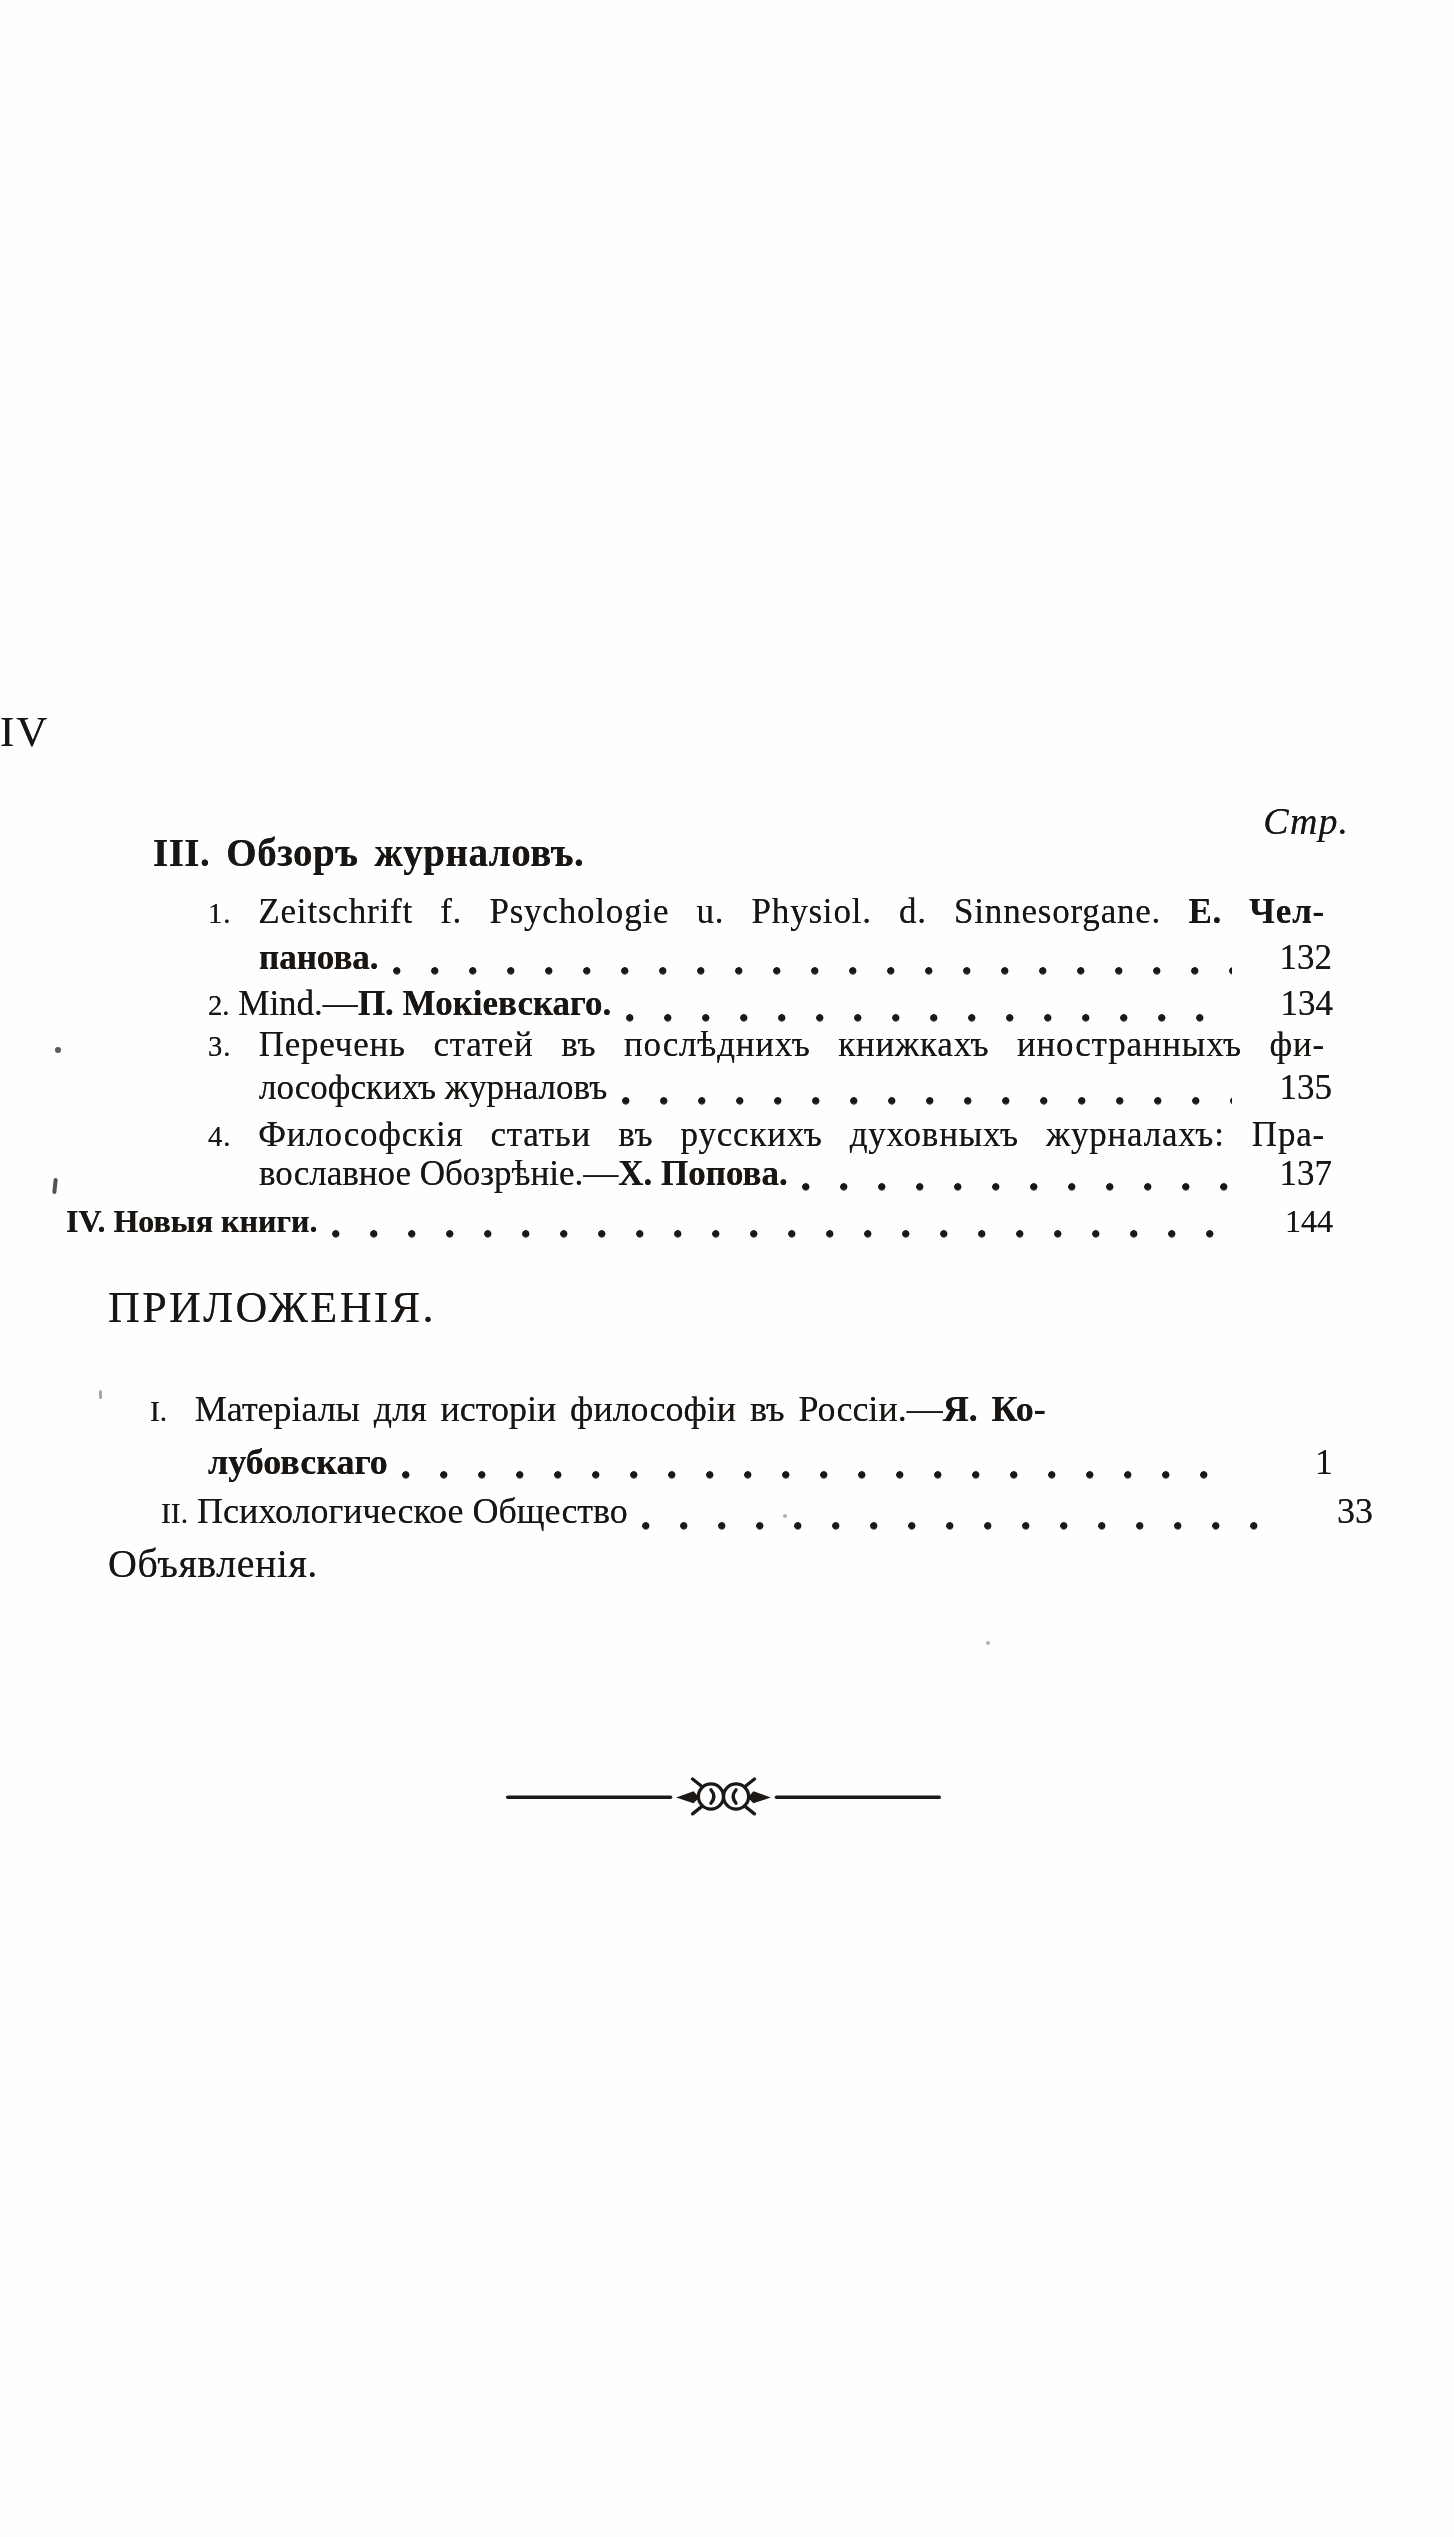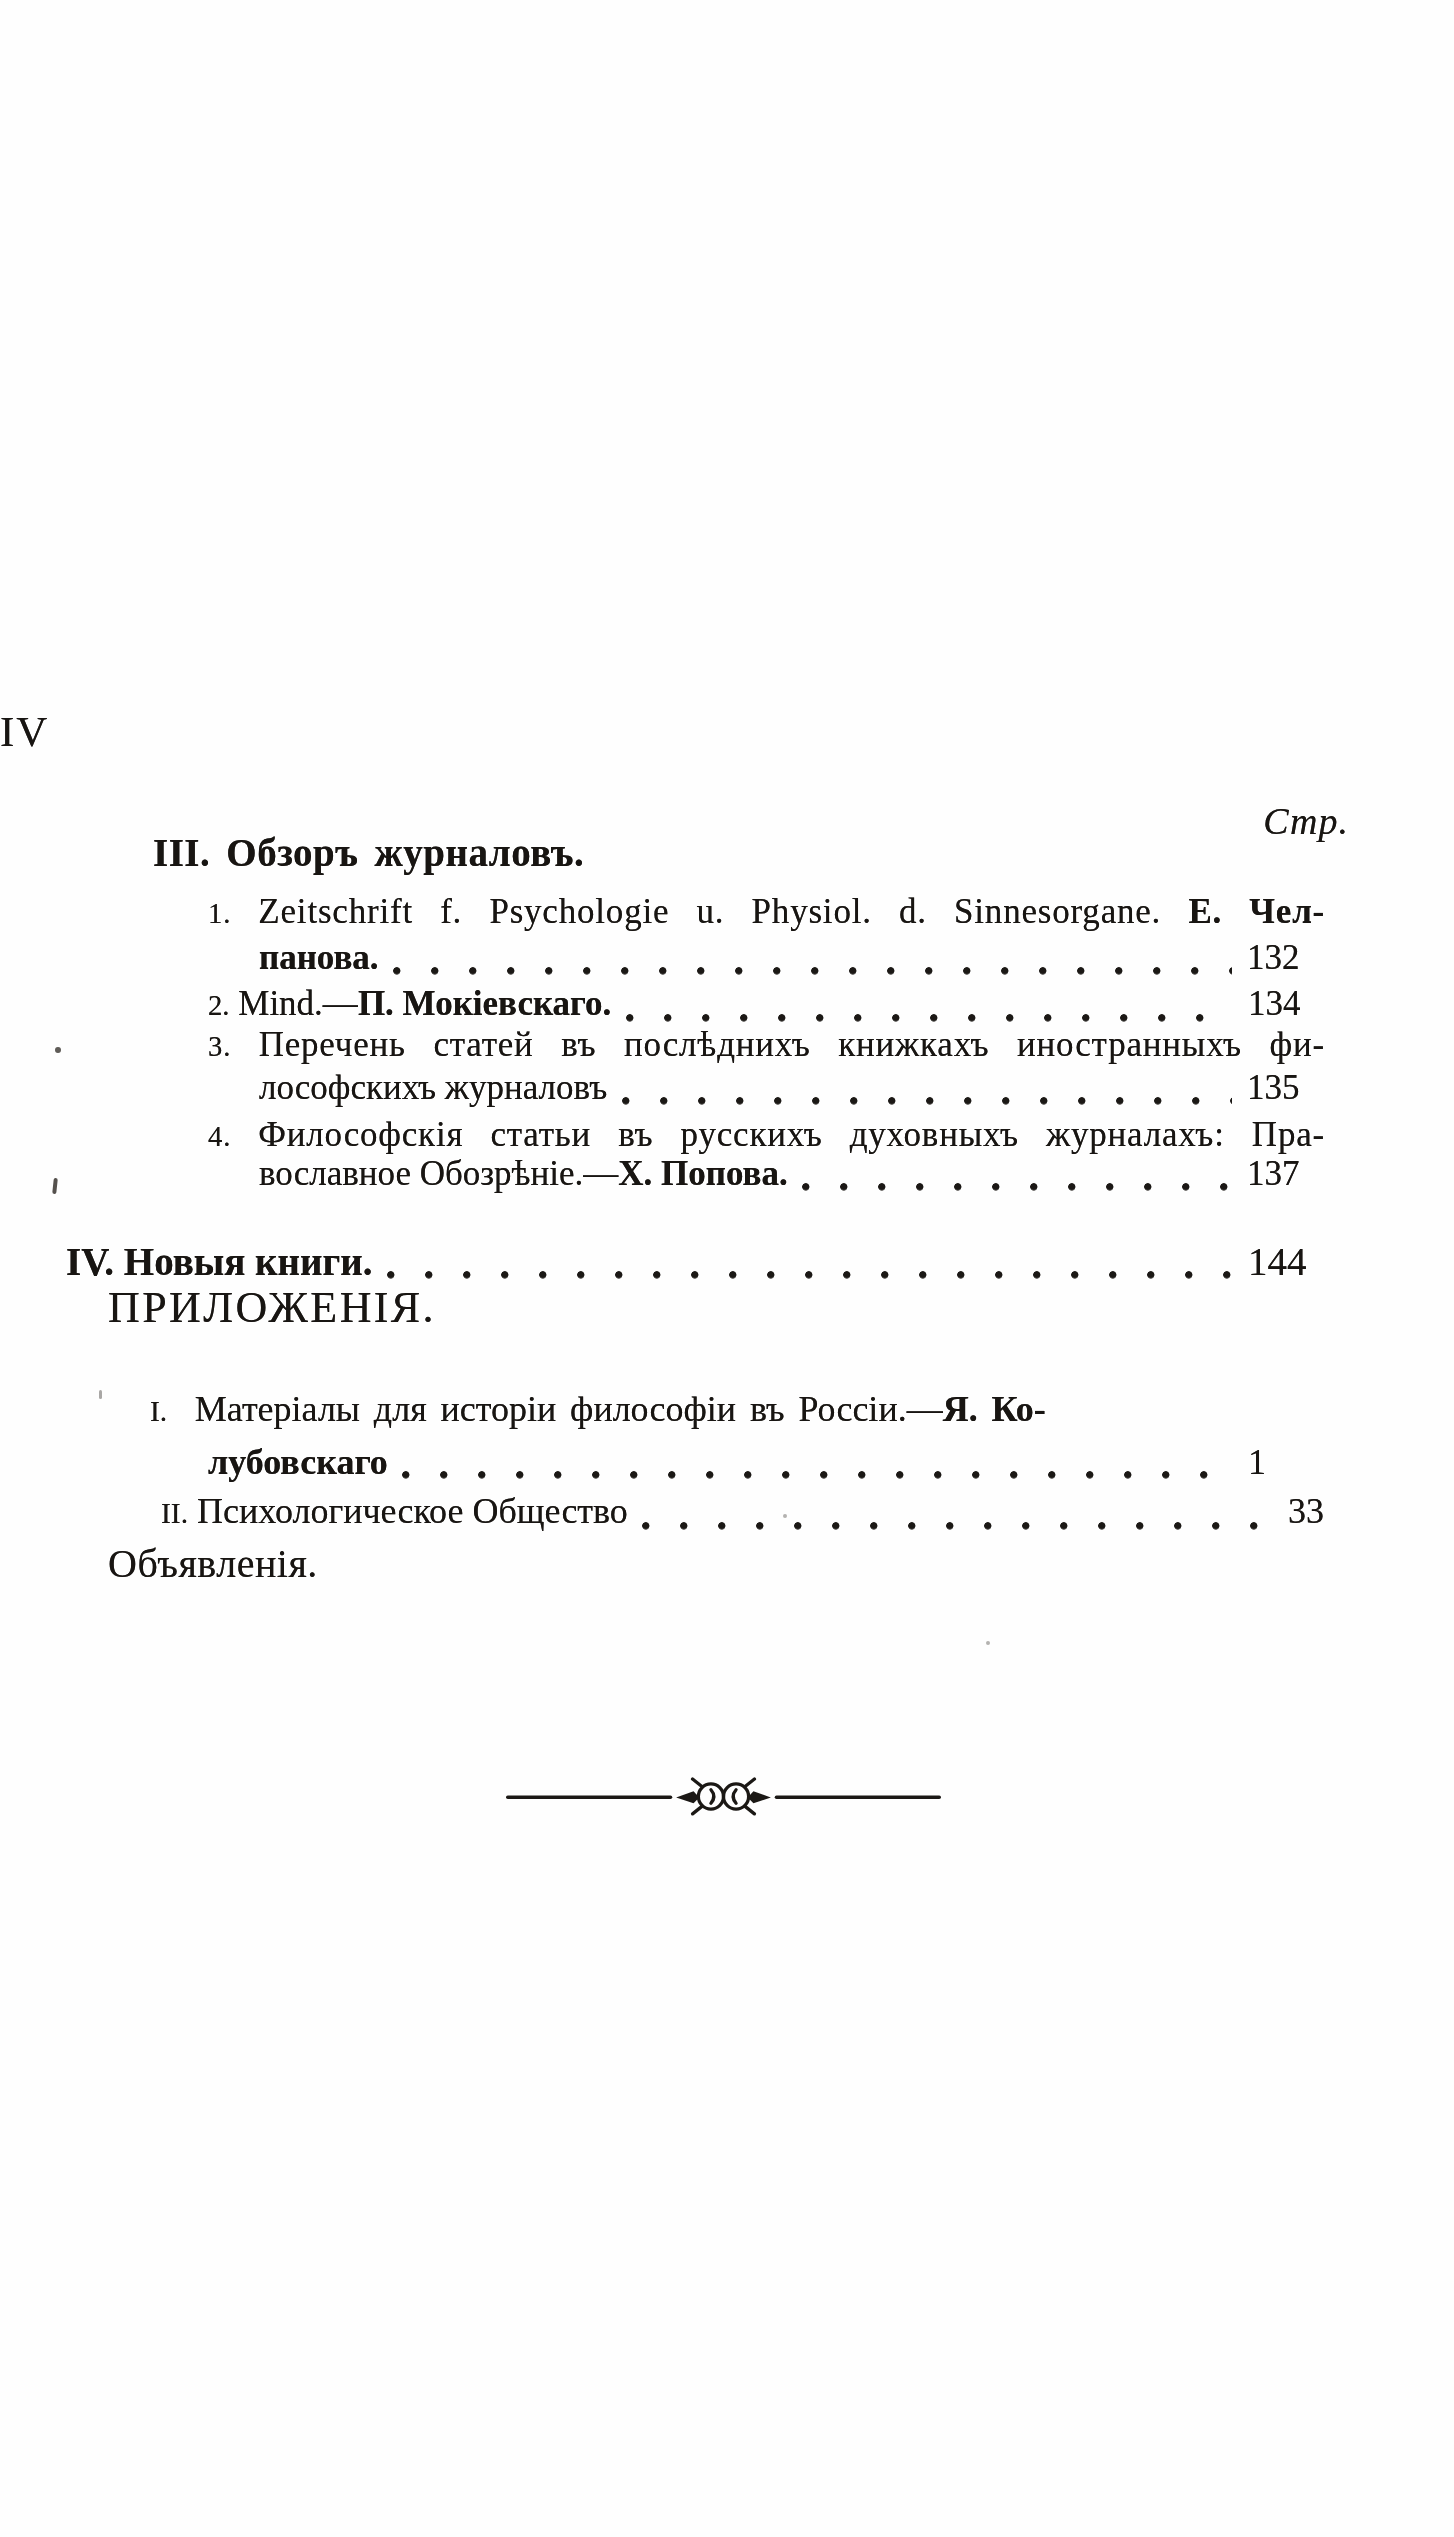--- a/index.html
+++ b/index.html
@@ -19,28 +19,28 @@
   .row{display:flex;align-items:baseline;}
   .txt{white-space:nowrap;}
   .num{font-size:0.82em;}
   .bd{font-weight:700;font-style:normal;}
   .lead{
     flex:1 1 auto;min-width:29px;height:9.7px;align-self:flex-end;
     margin:0 15.5px 8.7px 13.5px;
     background-image:radial-gradient(circle at 4.8px 4.8px,#1b1815 3.3px,rgba(0,0,0,0) 4px);
     background-size:38px 9.7px;background-repeat:repeat-x;background-position:0 0;
   }
-  .pg{min-width:85px;text-align:left;white-space:nowrap;}
+  .pg{min-width:85px;text-align:right;white-space:nowrap;}
   .folio{left:0;top:707px;width:1447px;text-align:left;font-size:43px;letter-spacing:1.9px;}
   .str{left:1059px;top:799px;width:290px;text-align:right;font-size:38px;font-style:italic;letter-spacing:1px;}
   .h-journals{left:153px;top:830px;font-size:39px;font-weight:700;letter-spacing:0.5px;word-spacing:5.8px;}
   .h-appendix{left:108px;top:1282px;font-size:44px;letter-spacing:2.4px;}
   .ads{left:108px;top:1540px;font-size:40px;letter-spacing:0.5px;}
   .app{font-size:36px;}
-  .newbooks{font-size:39px;margin-top:41px;}
+  .newbooks{font-size:32px;}
   
   .divider{left:506px;top:1774px;width:435px;height:43px;}
   
   .art{position:absolute;background:#2a2620;border-radius:1.9px;}
   .art-dot1{left:55px;top:1047px;width:5.8px;height:5.8px;border-radius:50%;opacity:.75;}
   .art-tick1{left:53px;top:1178px;width:3.9px;height:16.4px;opacity:.8;transform:rotate(6deg);border-radius:2.9px;}
   .art-tick2{left:99px;top:1390px;width:2.9px;height:8.7px;opacity:.4;border-radius:1.9px;}
   .art-dot2{left:783px;top:1514px;width:3.9px;height:3.9px;border-radius:50%;opacity:.35;}
   .art-dot3{left:986px;top:1641px;width:3.9px;height:3.9px;border-radius:50%;opacity:.35;}
 </style>

